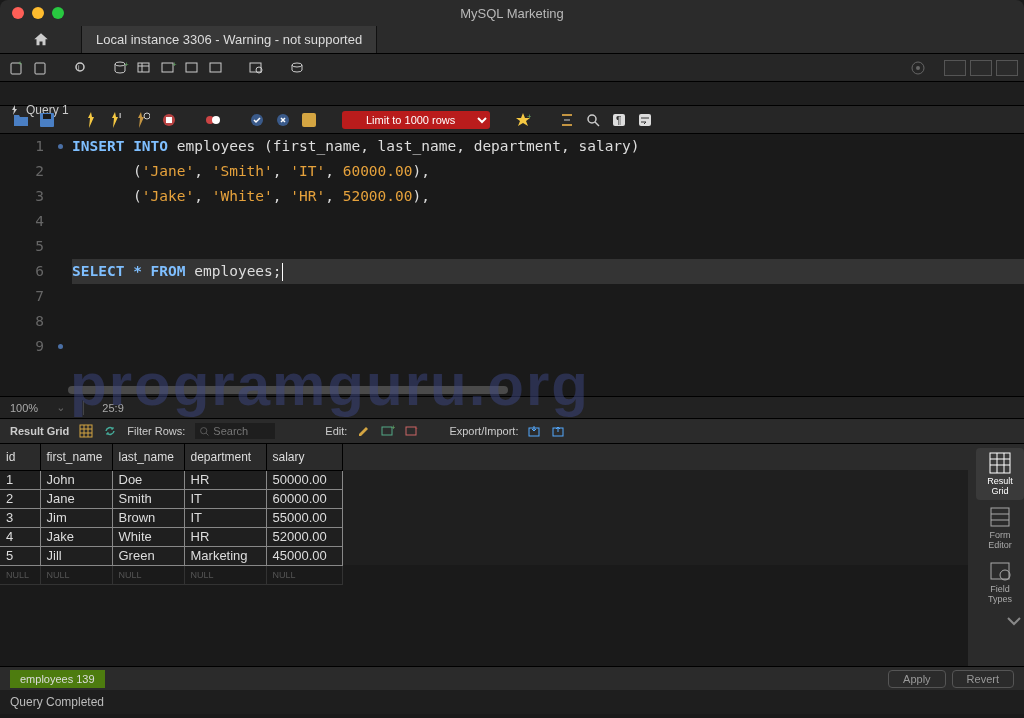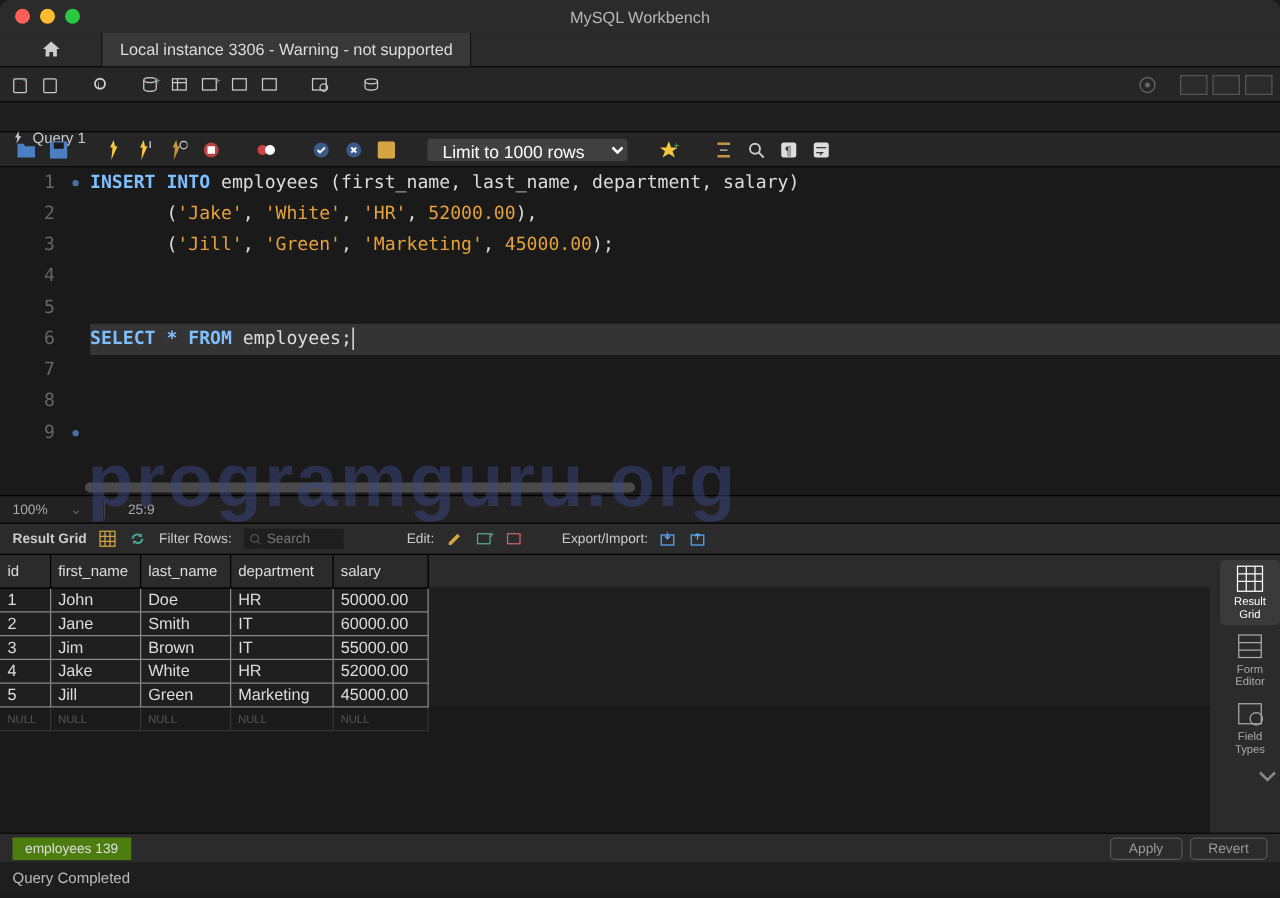--- a/index.html
+++ b/index.html
@@ -15,21 +15,21 @@
 .home-tab { width: 82px; display: flex; align-items: center; justify-content: center; border-right: 1px solid #111; }
 .conn-tab { padding: 0 14px; display: flex; align-items: center; background: #383838; color: #ddd; font-size: 13px; border-right: 1px solid #111; }
 .maintb { height: 28px; background: #262626; display: flex; align-items: center; padding: 0 6px; gap: 2px; border-bottom: 1px solid #000; }
 .tb-btn { width: 22px; height: 22px; display: flex; align-items: center; justify-content: center; color: #999; border-radius: 3px; }
 .tb-sep { width: 14px; }
 .tb-right { margin-left: auto; display: flex; gap: 4px; }
 .panel-btn { width: 22px; height: 16px; border: 1px solid #555; background: #2b2b2b; }
 .querytab-bar { height: 24px; background: #1e1e1e; display: flex; border-bottom: 1px solid #000; }
 .querytab { display: flex; align-items: center; padding: 0 10px; background: #313131; gap: 6px; font-size: 12px; color: #ccc; margin-top: 28px; }
 .editor-tb { height: 28px; background: #262626; display: flex; align-items: center; padding: 0 10px; gap: 4px; border-bottom: 1px solid #000; }
-.limit-sel { background: #404040; color: #fff; font-size: 14px; padding: 1px 18px 1px 8px; border: none; border-radius: 3px; height: 18px; }
+.limit-sel { background: #b91c1c; color: #fff; font-size: 11px; padding: 1px 18px 1px 20px; border: none; border-radius: 3px; height: 18px; }
 .editor { background: #1a1a1a; font-family: Menlo, Consolas, monospace; font-size: 14.5px; line-height: 25px; display: flex; height: 252px; }
 .gutter { width: 52px; text-align: right; padding-right: 8px; color: #666; background: #1a1a1a; }
 .gutter .ln { height: 25px; }
 .dots { width: 16px; }
 .dots .dot { height: 25px; display: flex; align-items: center; justify-content: center; }
 .dots .dot::before { content: ""; width: 5px; height: 5px; background: #4a6fa5; border-radius: 50%; }
 .code { flex: 1; padding-left: 4px; position: relative; }
 .code .row { height: 25px; white-space: pre; }
 .row.hl { background: #343434; }
 .kw { color: #7fbfff; font-weight: 600; }
@@ -63,21 +63,21 @@
 </style>
 </head>
 <body>
 
 <div class="titlebar">
   <div class="traffic">
     <div class="tl red"></div>
     <div class="tl yellow"></div>
     <div class="tl green"></div>
   </div>
-  <div class="title">MySQL Workbench</div>
+  <div class="title">MySQL Marketing</div>
 </div>
 
 <div class="tabbar">
   <div class="home-tab">
     <svg width="18" height="18" viewBox="0 0 24 24" fill="#ccc">
         <path d="M12 3l9 8h-3v8h-4v-5h-4v5H6v-8H3z"></path>
       </svg>
   </div>
   <div class="conn-tab">Local instance 3306 - Warning - not supported</div>
 </div>
@@ -282,22 +282,22 @@
       <div class="dot" style="visibility: hidden;"></div>
       <div class="dot" style="visibility: hidden;"></div>
       <div class="dot" style="visibility: hidden;"></div>
       <div class="dot" style="visibility: hidden;"></div>
       <div class="dot" style="visibility: hidden;"></div>
       <div class="dot" style="visibility: hidden;"></div>
       <div class="dot"></div>
     </div>
   <div class="code" id="code">
       <div class="row"><span class="kw">INSERT</span><span class="punc"> </span><span class="kw">INTO</span><span class="punc"> </span><span class="id">employees</span><span class="punc"> (</span><span class="id">first_name</span><span class="punc">, </span><span class="id">last_name</span><span class="punc">, </span><span class="id">department</span><span class="punc">, </span><span class="id">salary</span><span class="punc">)</span></div>
+      <div class="row">       <span class="punc">(</span><span class="str">'Jane'</span><span class="punc">, </span><span class="str">'Smith'</span><span class="punc">, </span><span class="str">'IT'</span><span class="punc">, </span><span class="num">60000.00</span><span class="punc">),</span></div>
       <div class="row">       <span class="punc">(</span><span class="str">'Jake'</span><span class="punc">, </span><span class="str">'White'</span><span class="punc">, </span><span class="str">'HR'</span><span class="punc">, </span><span class="num">52000.00</span><span class="punc">),</span></div>
-      <div class="row">       <span class="punc">(</span><span class="str">'Jill'</span><span class="punc">, </span><span class="str">'Green'</span><span class="punc">, </span><span class="str">'Marketing'</span><span class="punc">, </span><span class="num">45000.00</span><span class="punc">);</span></div>
       <div class="row"></div>
       <div class="row"></div>
       <div class="row hl"><span class="kw">SELECT</span><span class="punc"> </span><span class="kw">*</span><span class="punc"> </span><span class="kw">FROM</span><span class="punc"> </span><span class="id">employees</span><span class="punc">;</span><span class="cursor"></span></div>
     </div>
 </div>
 <div class="hscroll">
     <div class="thumb"></div>
   </div>
 
 <div class="cursorbar">

